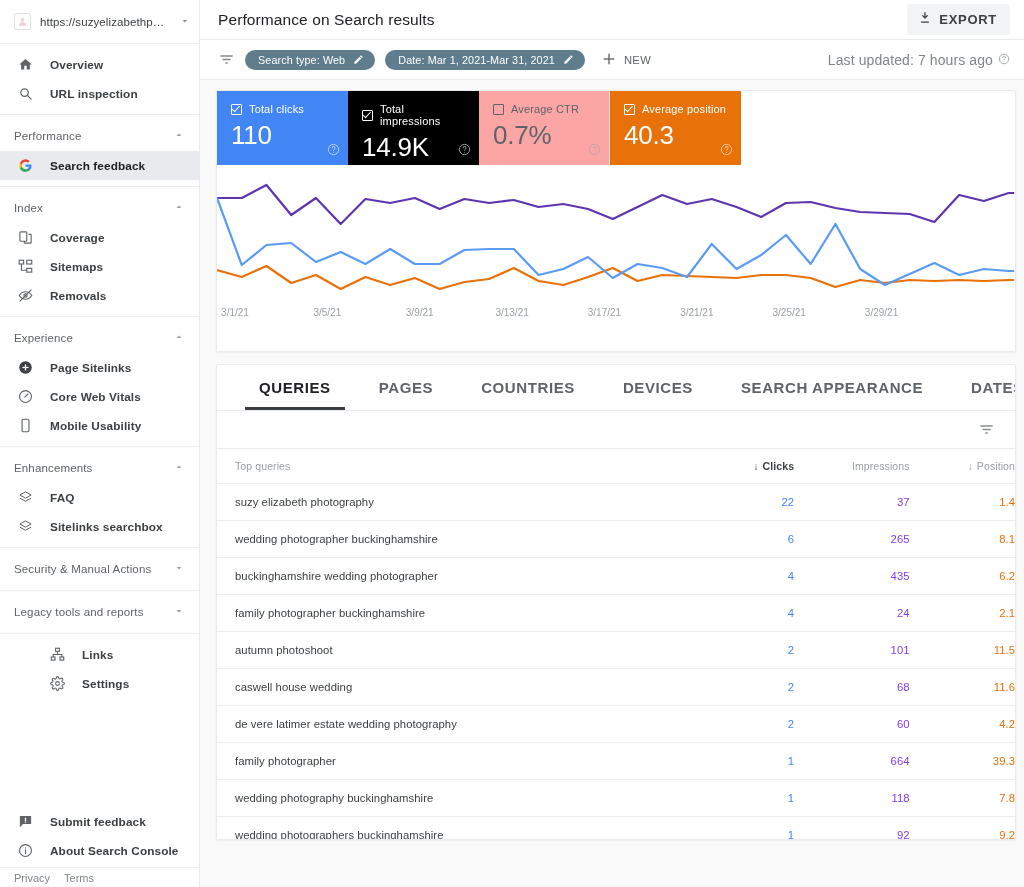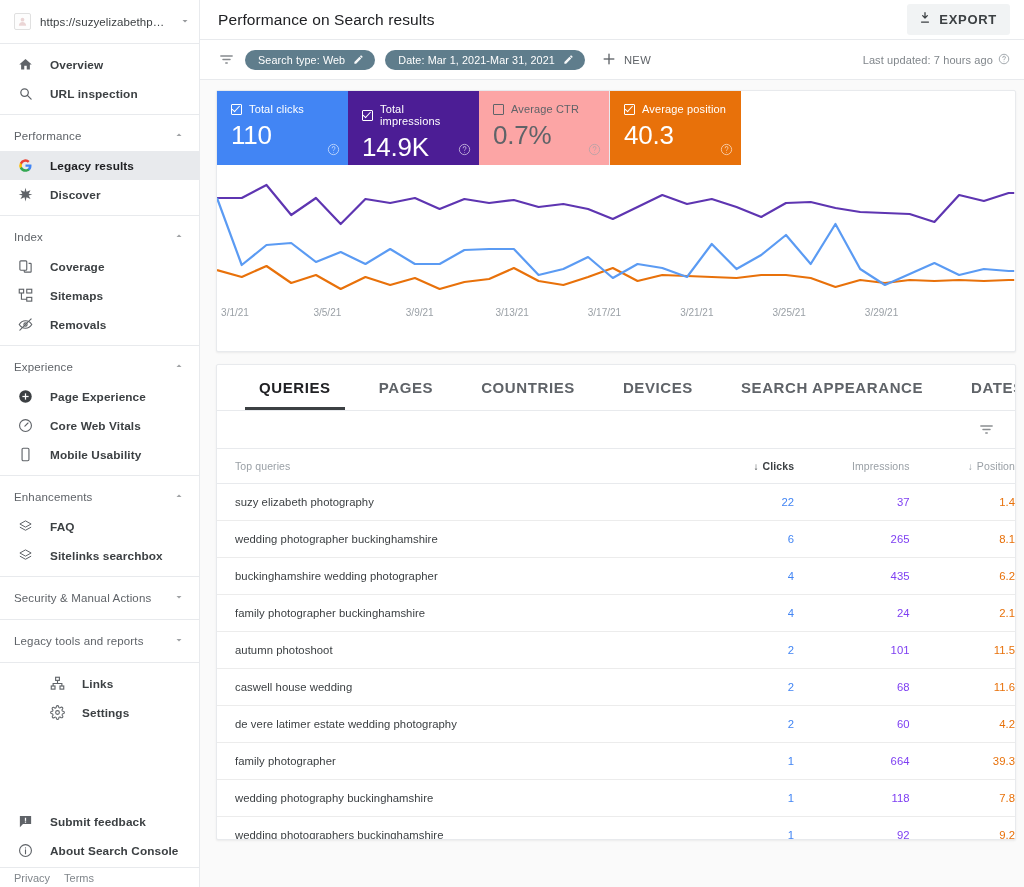--- a/index.html
+++ b/index.html
@@ -101,39 +101,39 @@
   .chip .pen { opacity: .95; display:flex; }
   .new-btn {
     display: inline-flex; align-items: center; gap: 7px;
     cursor: pointer; color: #5f6368; font-size: 11.2px; padding: 4px 6px;
     letter-spacing: .4px;
     text-align: center;
   }
   .spacer { flex: 1; }
   .last-updated {
     display: flex; align-items: center; gap: 5px;
-    font-size: 11px; color: #80868b; letter-spacing: .1px;
+    font-size: 14px; color: #80868b; letter-spacing: .1px;
   }
 
   .content { flex: 1; overflow: hidden; padding: 10px 8px 0 16px; }
 
   .card {
     background: #fff; border: 1px solid #e8eaed; border-radius: 2px;
     box-shadow: 0 1px 2px rgba(60,64,67,.08);
   }
 
   
   .chart-card { margin-bottom: 12px; }
   .metrics { display: flex; height: 74px; }
   .metric {
     flex: 0 0 131px; position: relative; cursor: pointer;
     padding: 12px 12px 0 14px; overflow: hidden;
   }
   .metric.sel-clicks { background: #4285f4; }
-  .metric.sel-impr   { background: #4c1d95; }
+  .metric.sel-impr   { background: #000000; }
   .metric.unsel      { background: #fca5a5; border-right: 1px solid #e8eaed; }
   .metric.sel-pos    { background: #e8710a; }
   .metric-top { display: flex; align-items: center; gap: 7px; }
   .cbx {
     width: 11px; height: 11px; border: 1.5px solid #fff; border-radius: 1px;
     position: relative; flex: 0 0 11px;
   }
   .cbx.on::after {
     content: ""; position: absolute; left: 2.3px; top: -.2px;
     width: 3px; height: 6.5px; border: solid #fff;
@@ -259,29 +259,21 @@
         </div>
         <div class="nav-item active nav-sub">
           <span class="ico">
             <svg width="15" height="15" viewBox="0 0 24 24">
                 <path fill="#4285F4" d="M21.6 12.2c0-.7-.1-1.4-.2-2H12v3.9h5.4a4.6 4.6 0 01-2 3v2.5h3.2c1.9-1.7 3-4.3 3-7.4z"></path>
                 <path fill="#34A853" d="M12 22c2.7 0 5-.9 6.6-2.4l-3.2-2.5c-.9.6-2 1-3.4 1-2.6 0-4.8-1.7-5.6-4.1H3.1v2.6A10 10 0 0012 22z"></path>
                 <path fill="#FBBC05" d="M6.4 14a6 6 0 010-3.8V7.6H3.1a10 10 0 000 8.9z"></path>
                 <path fill="#EA4335" d="M12 5.9c1.5 0 2.8.5 3.8 1.5l2.8-2.8A10 10 0 003.1 7.6l3.3 2.6C7.2 7.7 9.4 5.9 12 5.9z"></path>
               </svg>
           </span>
-          <span class="lbl">Legacy results</span>
-        </div>
-        <div class="nav-item nav-sub">
-          <span class="ico">
-            <svg width="15" height="15" viewBox="0 0 24 24" fill="#5f6368">
-                <path d="M12 1l1.6 6.6L20 5l-3 5.6 6 1.4-6 1.4 3 5.6-6.4-2.6L12 23l-1.6-6.6L4 19l3-5.6L1 12l6-1.4L4 5l6.4 2.6z"></path>
-              </svg>
-          </span>
-          <span class="lbl">Discover</span>
+          <span class="lbl">Search feedback</span>
         </div>
       </div>
 
       <div class="nav-group">
         <div class="group-header">
           <span class="ghlabel">Index</span>
           <span class="chev">
             <svg width="12" height="12" viewBox="0 0 24 24" fill="#5f6368">
                 <path d="M7 14l5-5 5 5z"></path>
               </svg>
@@ -329,21 +321,21 @@
           </span>
         </div>
         <div class="nav-item nav-sub">
           <span class="ico">
             <svg width="15" height="15" viewBox="0 0 24 24" fill="#3c4043">
                 <circle cx="12" cy="12" r="10"></circle>
                 <path d="M11 7h2v10h-2z" fill="#fff"></path>
                 <path d="M7 11h10v2H7z" fill="#fff"></path>
               </svg>
           </span>
-          <span class="lbl">Page Experience</span>
+          <span class="lbl">Page Sitelinks</span>
         </div>
         <div class="nav-item nav-sub">
           <span class="ico">
             <svg width="15" height="15" viewBox="0 0 24 24" fill="none" stroke="#5f6368" stroke-width="1.8">
                 <circle cx="12" cy="12" r="9.5"></circle>
                 <path d="M16 8l-5 5" stroke-linecap="round"></path>
               </svg>
           </span>
           <span class="lbl">Core Web Vitals</span>
         </div>

